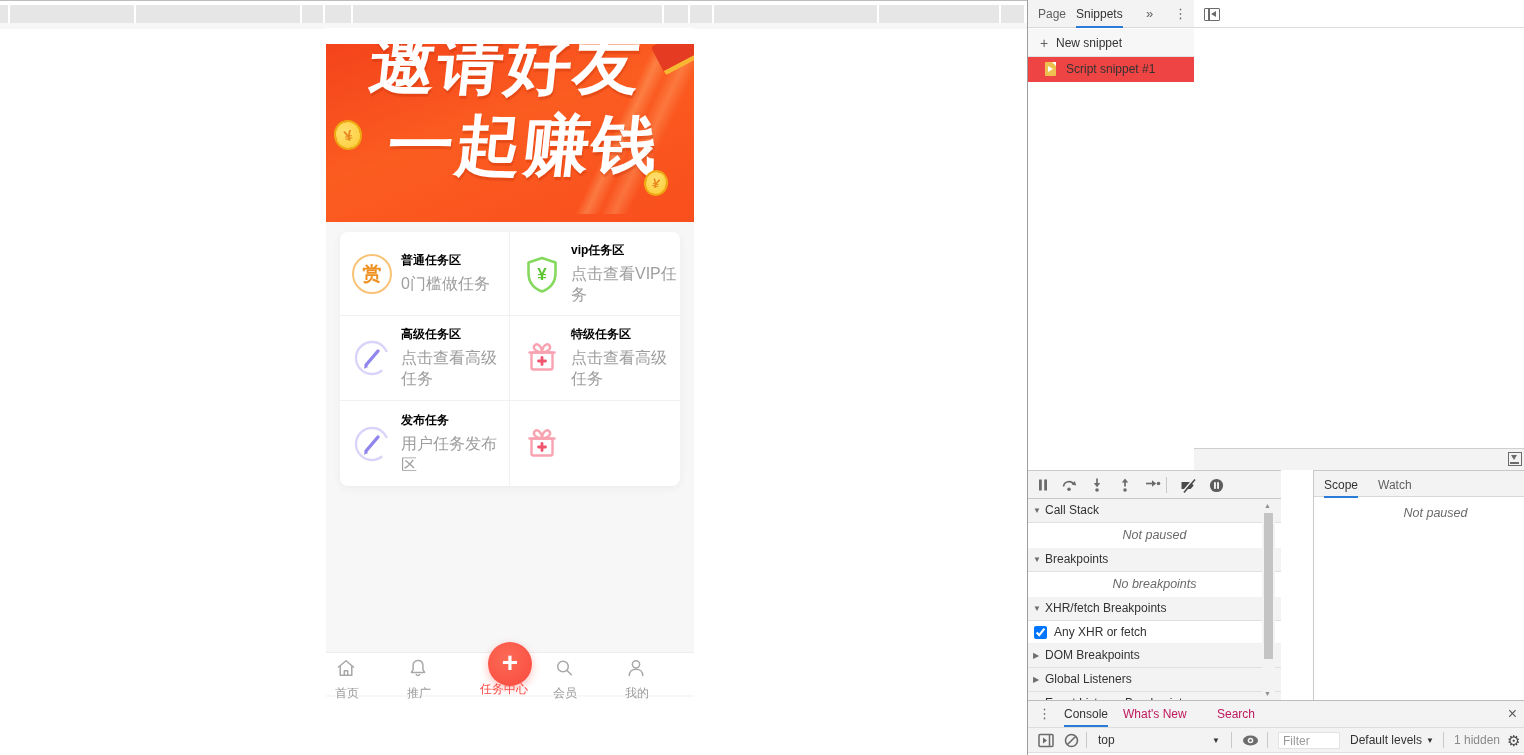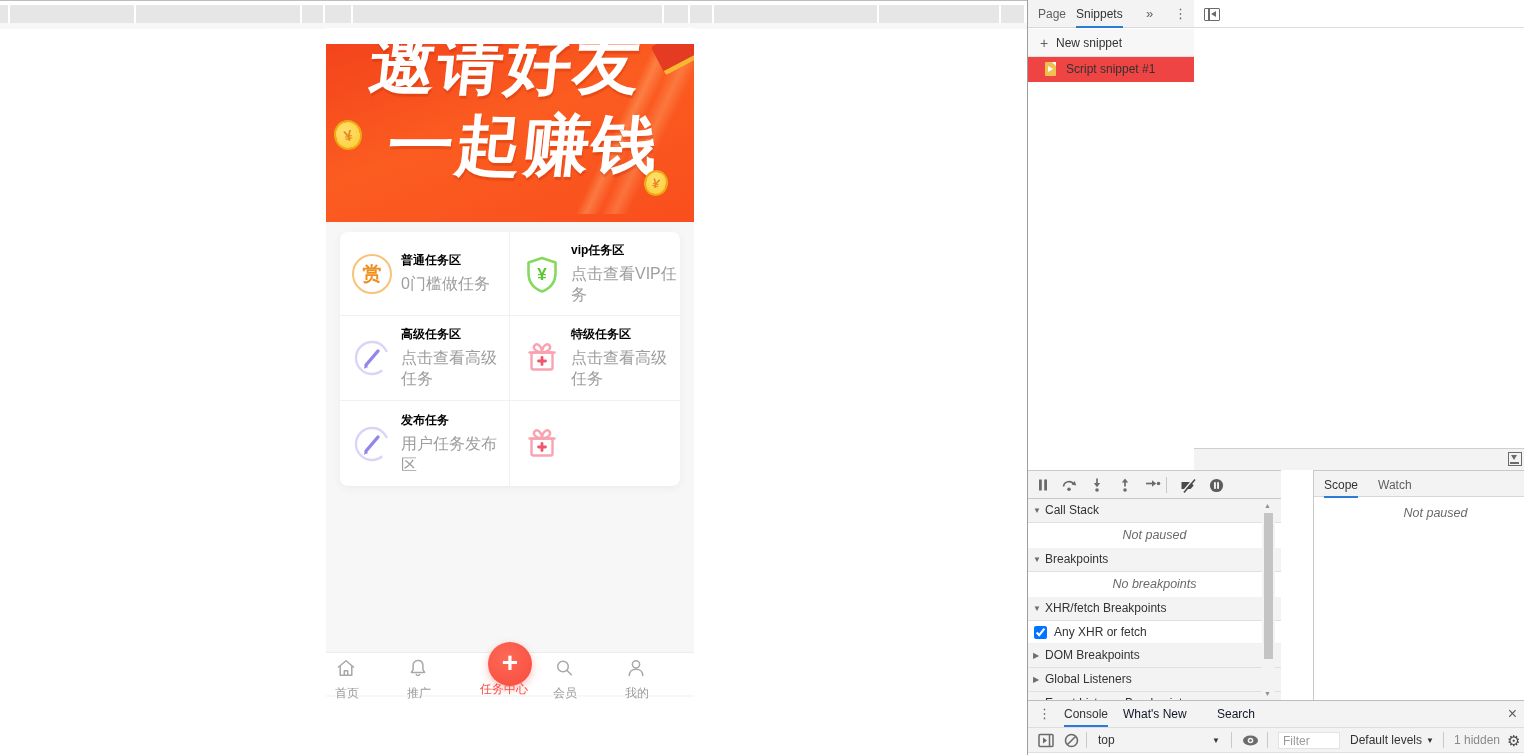--- a/index.html
+++ b/index.html
@@ -113,21 +113,21 @@
   .sb .thumb { position:absolute; left:2px; top:14px; width:9px; height:146px; background:#c4c4c4; }
 
   .scope { left:253px; top:470px; width:244px; height:230px; background:#fff; border-left:1px solid #c9c9c9;margin-left:32px; }
   .scope-tabs { position:absolute; left:0; top:0; width:100%; height:27px; background:#f3f3f3; border-top:1px solid #c9c9c9; border-bottom:1px solid #d8d8d8; }
   .scope-tab { position:absolute; top:1px; height:26px; line-height:26px; color:#5f5f5f; }
   .scope-tab.active { color:#333; border-bottom:2px solid #2b7bd8; }
   .scope-msg { position:absolute; left:0; top:36px; width:100%; text-align:center; font-style:italic; color:#6a6a6a; font-size:12.5px; }
 
   .console { left:0; top:700px; width:497px; height:55px; background:#f3f3f3; border-top:1px solid #bcbcbc; }
   .con-tabs { position:absolute; left:0; top:0; width:100%; height:26px; }
-  .con-tab { position:absolute; top:0; height:26px; line-height:26px; color:#0f172a; }
+  .con-tab { position:absolute; top:0; height:26px; line-height:26px; color:#be185d; }
   .con-tab.active { color:#333; border-bottom:2px solid #2b7bd8; }
   .con-toolbar { position:absolute; left:0; top:26px; width:100%; height:25px; border-top:1px solid #ddd; }
   .con-toolbar svg { position:absolute; top:5px; }
   .con-msgarea { position:absolute; left:0; top:51px; width:100%; height:4px; background:#fff; border-top:1px solid #e0e0e0; }
   .filterbox { position:absolute; left:250px; top:4px; width:62px; height:17px; background:#fff; border:1px solid #e3e3e3; font-size:12px; padding:0 4px; color:#333; }
   .filterbox::placeholder { color:#9a9a9a; }
   .ddtext { position:absolute; top:0; height:25px; line-height:25px; color:#333; }
   .graytext { color:#8a8a8a; }
   .gear { position:absolute; font-size:15px; color:#4a4a4a; top:0; line-height:25px; }
   .closex { position:absolute; right:8px; top:0; font-size:16px; color:#5f5f5f; line-height:26px; }

